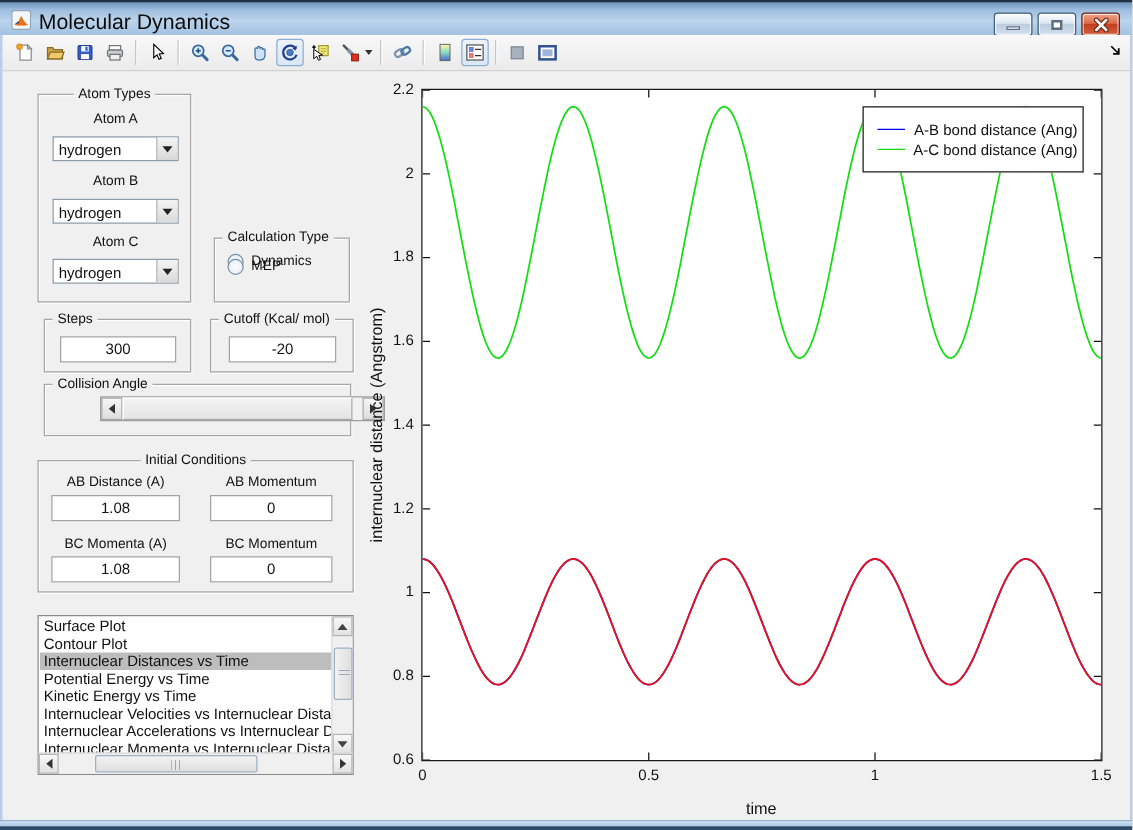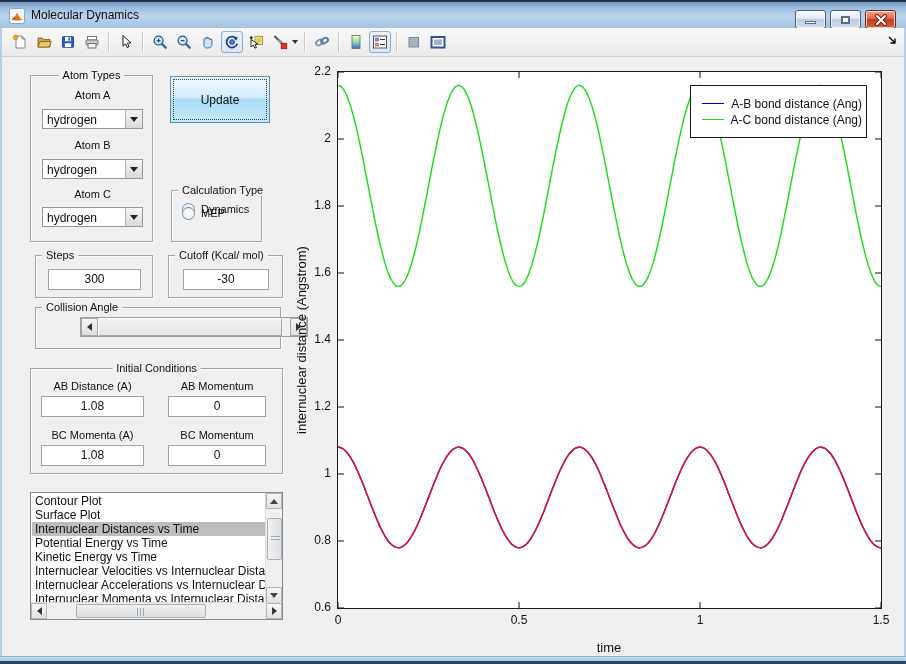--- a/index.html
+++ b/index.html
@@ -4,21 +4,21 @@
 <style>
   html,body{margin:0;padding:0;background:#d8d8d8;}
   *{box-sizing:border-box;}
   .win{position:relative;width:906px;height:664px;font-family:"Liberation Sans",sans-serif;
        background:#f0f0f0;overflow:hidden;font-size:11px;color:#111;}
   
   .titlebar{position:absolute;left:0;top:0;width:906px;height:28px;
     background:linear-gradient(180deg,#6f95c0 0%,#9dbcde 22%,#bcd4ec 55%,#a3c2e1 100%);
     border-top:2px solid #1d3148;}
   .app-icon{position:absolute;left:9px;top:6px;width:16px;height:16px;}
-  .title-text{position:absolute;left:31px;top:6px;font-size:12px;color:#0c0c0c;}
+  .title-text{position:absolute;left:31px;top:6px;font-size:17px;color:#0c0c0c;}
   .capbtns{position:absolute;top:8px;right:10px;display:flex;gap:4px;}
   .capbtn{width:31px;height:19px;border:1px solid #45607f;border-radius:3px;
     background:linear-gradient(#fbfdfe,#dce7f2 45%,#bccddf 50%,#d3e0ee);
     display:flex;align-items:center;justify-content:center;box-shadow:inset 0 0 0 1px rgba(255,255,255,.7);}
   .capbtn.close{background:linear-gradient(#efa58c,#da6a4b 45%,#c33e1f 50%,#d0603f);border-color:#6e2517;}
   .glyph-min{width:11px;height:3px;background:#fff;border:1px solid #5c6e82;margin-top:6px;}
   .glyph-max{width:9px;height:8px;border:2px solid #5c6e82;background:#fff;}
   
   .toolbar{position:absolute;left:2px;top:28px;width:902px;height:29px;
     background:linear-gradient(#f8f8f8,#ebebeb);border-bottom:1px solid #d2d2d2;
@@ -264,43 +264,42 @@
     </div>
     <div class="ctl-label" style="left:0;top:112px;width:123px;">Atom C</div>
     <div class="combo" style="left:11px;top:131px;width:101px;">
       <span class="val">hydrogen</span>
       <span class="drop">
           <i></i>
         </span>
     </div>
   </div>
 
-  <div class="update-btn">Update</div>
-
-
-  <div class="group" style="left:171px;top:190px;width:91px;height:52px;">
+
+
+  <div class="group" style="left:171px;top:190px;width:109px;height:52px;">
     <span class="gtitle left">Calculation Type</span>
     <div class="radio-row" style="top:10px;">
       <span class="radio on"></span>
       <span>Dynamics</span>
     </div>
     <div class="radio-row" style="top:14px;">
       <span class="radio"></span>
       <span>MEP</span>
     </div>
   </div>
 
   <div class="group" style="left:35px;top:255px;width:118px;height:43px;">
     <span class="gtitle left">Steps</span>
     <div class="edit" style="left:12px;top:13px;width:93px;height:21px;">300</div>
   </div>
 
   <div class="group" style="left:168px;top:255px;width:115px;height:43px;">
     <span class="gtitle left">Cutoff (Kcal/ mol)</span>
-    <div class="edit" style="left:14px;top:13px;width:86px;height:21px;">-30</div>
+    <div class="edit" style="left:14px;top:13px;width:86px;height:21px;">-20</div>
   </div>
 
   <div class="group" style="left:35px;top:307px;width:246px;height:42px;">
     <span class="gtitle left">Collision Angle</span>
     <div class="slider">
       <div class="sarrow">
           <div class="tri-l"></div>
         </div>
       <div class="sthumb"></div>
       <div class="sarrow">
@@ -316,22 +315,22 @@
     <div class="edit" style="left:10px;top:27px;width:103px;height:21px;">1.08</div>
     <div class="edit" style="left:137px;top:27px;width:98px;height:21px;">0</div>
     <div class="ctl-label" style="left:10px;top:60px;width:103px;">BC Momenta (A)</div>
     <div class="ctl-label" style="left:137px;top:60px;width:98px;">BC Momentum</div>
     <div class="edit" style="left:10px;top:76px;width:103px;height:21px;">1.08</div>
     <div class="edit" style="left:137px;top:76px;width:98px;height:21px;">0</div>
   </div>
 
   <div class="listbox">
     <div class="list-items" id="list-items">
+        <div class="list-item">Surface Plot</div>
         <div class="list-item">Contour Plot</div>
-        <div class="list-item">Surface Plot</div>
         <div class="list-item selected">Internuclear Distances vs Time</div>
         <div class="list-item">Potential Energy vs Time</div>
         <div class="list-item">Kinetic Energy vs Time</div>
         <div class="list-item">Internuclear Velocities vs Internuclear Distance</div>
         <div class="list-item">Internuclear Accelerations vs Internuclear Distance</div>
         <div class="list-item">Internuclear Momenta vs Internuclear Distance</div>
       </div>
     <div class="vscroll">
       <div class="sbtn" style="position:absolute;top:0;left:0;">
           <div class="tri-u"></div>

